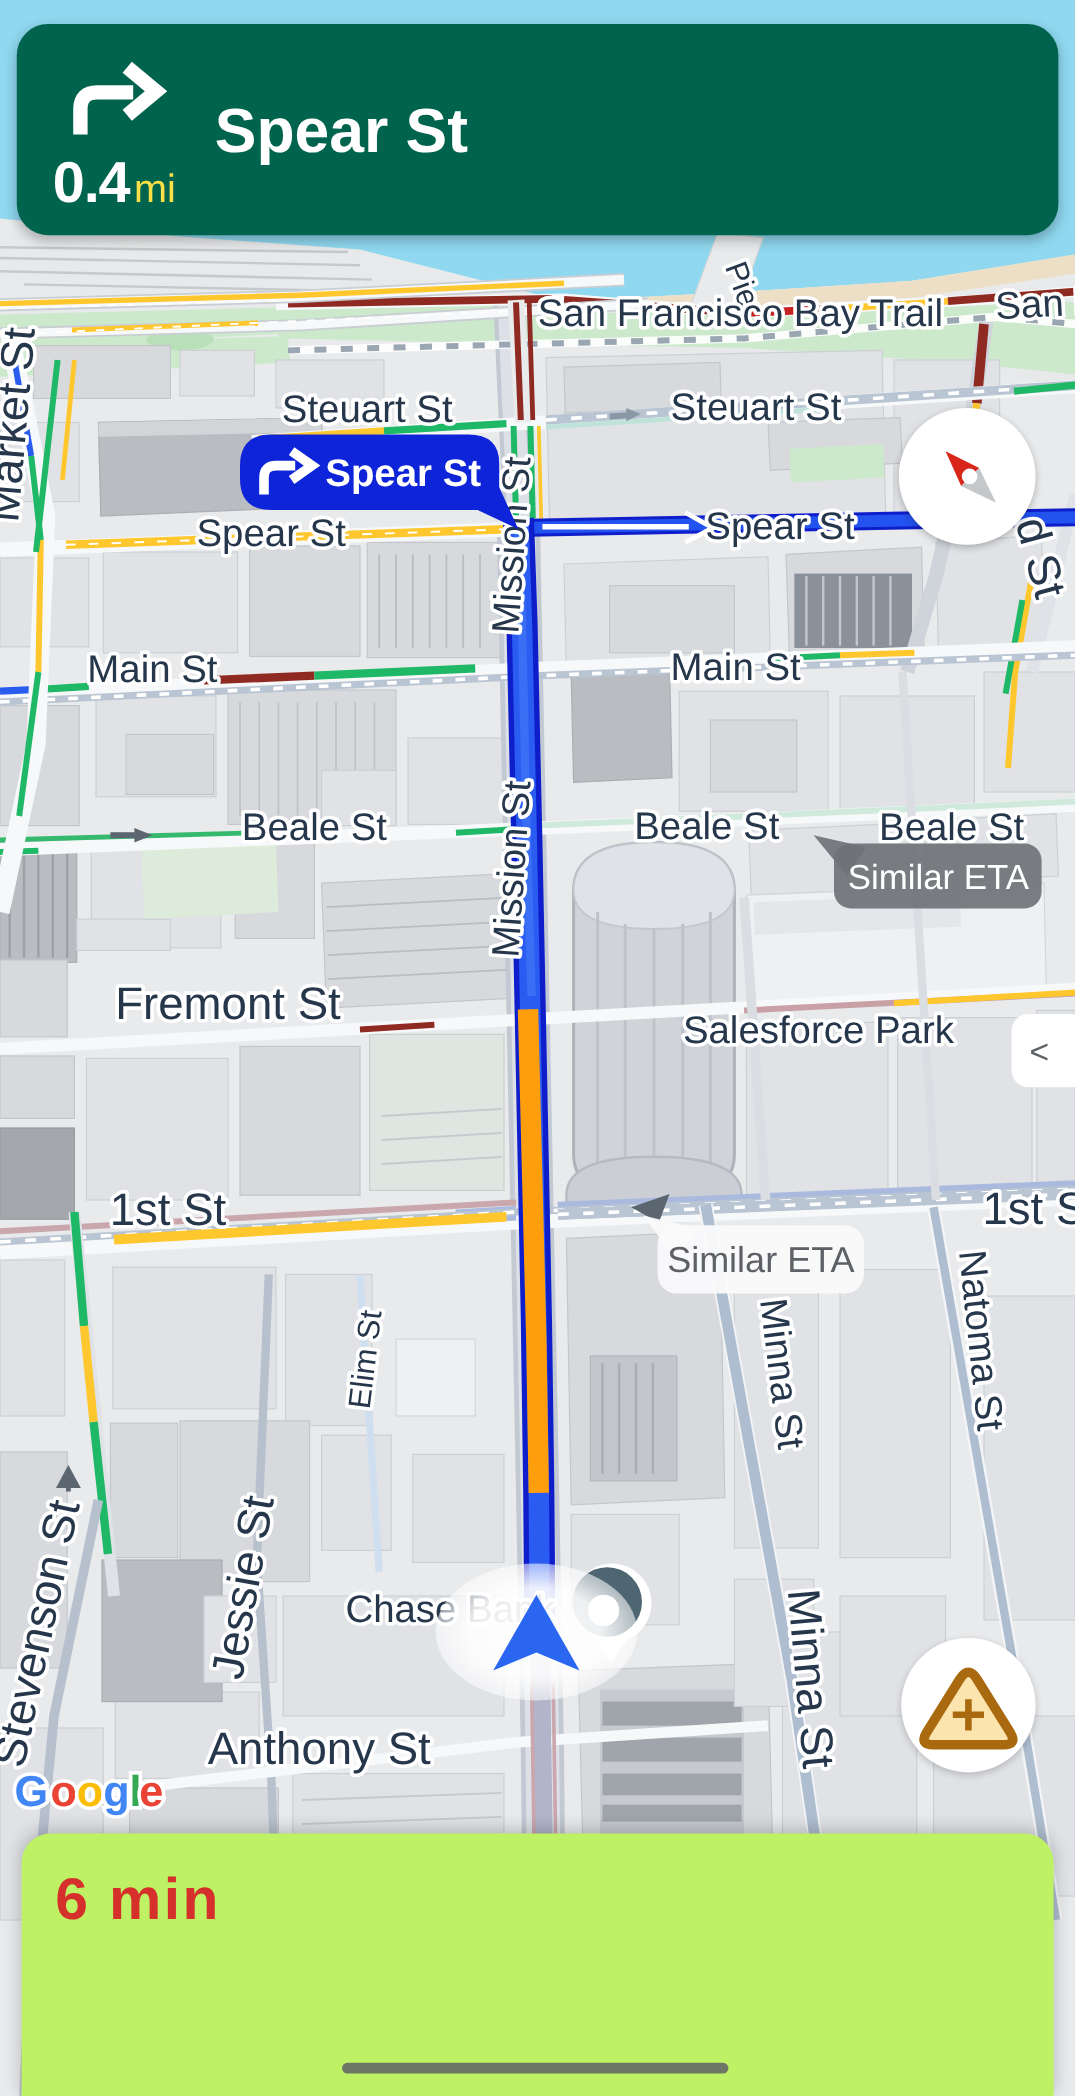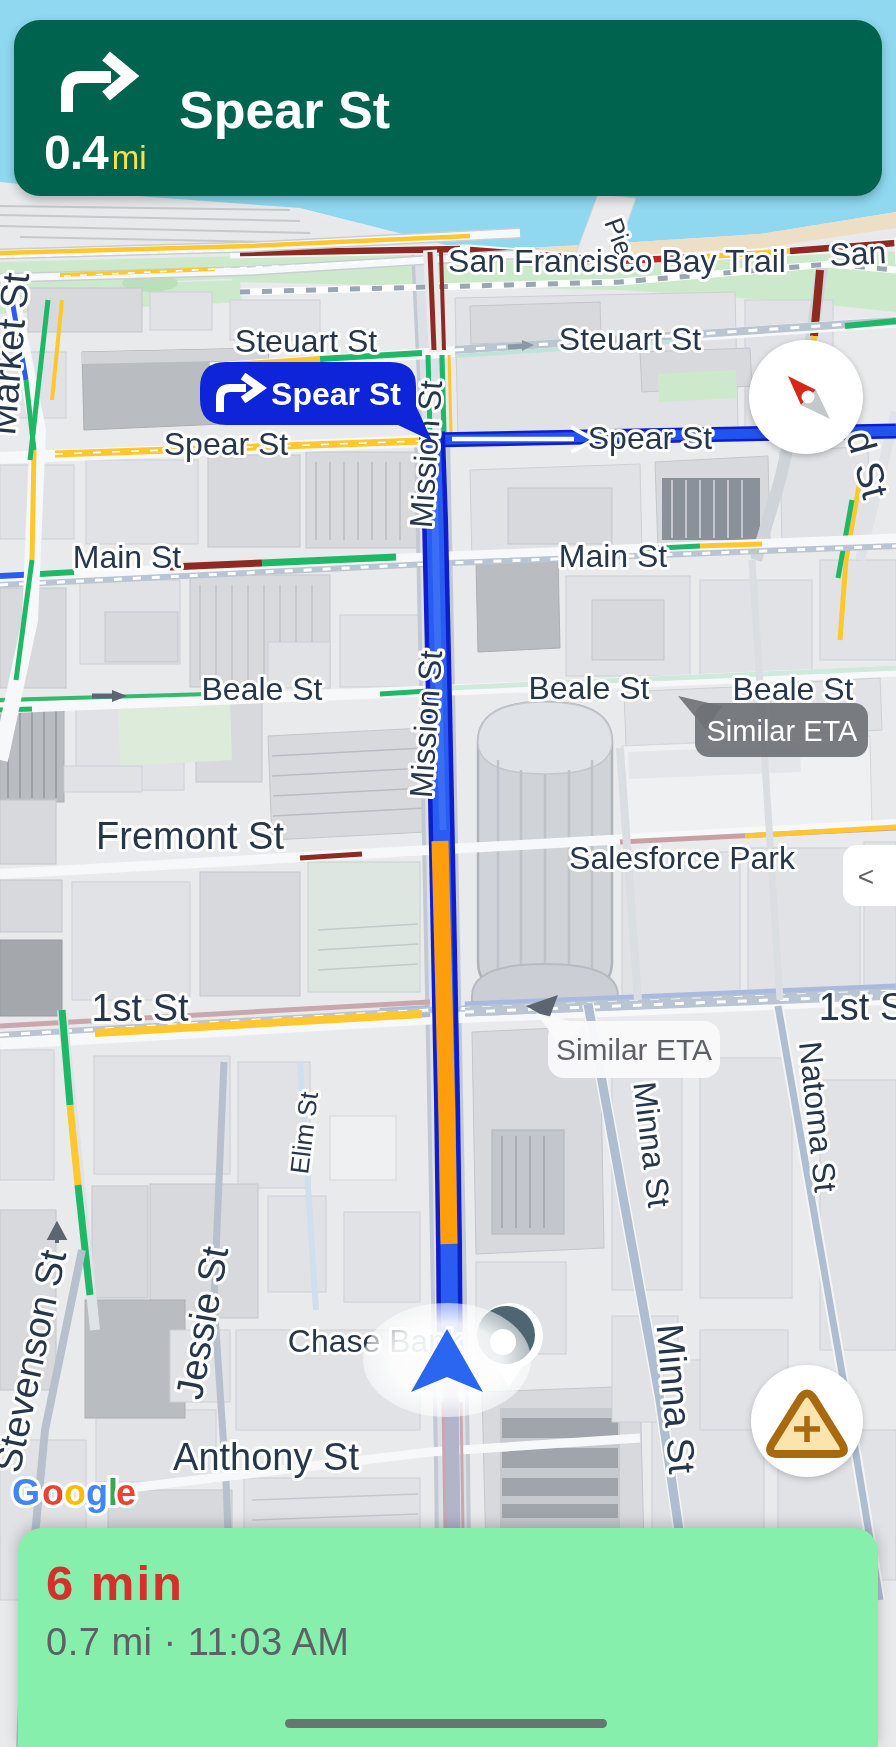--- a/index.html
+++ b/index.html
@@ -6,21 +6,21 @@
 body{width:896px;height:1747px;position:relative;overflow:hidden;
   font-family:"Liberation Sans",sans-serif;background:#e9eaec}
 #map{position:absolute;left:0;top:0}
 .banner{position:absolute;left:14px;top:20px;width:868px;height:176px;
   background:#00634d;border-radius:26px;box-shadow:0 4px 10px rgba(0,0,0,.25)}
 .banner .dist{position:absolute;left:30px;top:109px;color:#fff;line-height:1;
   font-size:48px;font-weight:bold;letter-spacing:-1px}
 .banner .dist span{font-size:33px;font-weight:normal;color:#fde047;margin-left:4px;letter-spacing:0}
 .banner .road{position:absolute;left:165px;top:64px;color:#fff;font-size:52px;font-weight:600;line-height:1}
 .sheet{position:absolute;left:18px;top:1528px;width:860px;height:219px;
-  background:#86efac;border-radius:24px 24px 0 0;box-shadow:0 -3px 14px rgba(0,0,0,.22)}
+  background:#bef264;border-radius:24px 24px 0 0;box-shadow:0 -3px 14px rgba(0,0,0,.22)}
 .sheet .eta{position:absolute;left:28px;top:31px;color:#d5302b;font-size:49px;font-weight:600;line-height:1;letter-spacing:2px}
 .sheet .sub{position:absolute;left:28px;top:94px;color:#5d6166;font-size:38px;line-height:1.1;letter-spacing:.5px}
 .sheet .handle{position:absolute;left:267px;top:191px;width:322px;height:9px;
   background:#606166;border-radius:5px;opacity:.85}
 </style>
 </head>
 <body>
 
 <svg id="map" width="896" height="1747" viewBox="0 0 896 1747">
 <defs>
@@ -573,16 +573,15 @@
 
 <div class="dist">0.4<span>mi</span></div>
 
 <div class="road">Spear St</div>
 </div>
 
 <div class="sheet">
 
 <div class="eta">6 min</div>
 
-<div class="sub">0.7 mi · 11:03 AM</div>
 
 <div class="handle"></div>
 </div>
 
 </body></html>

